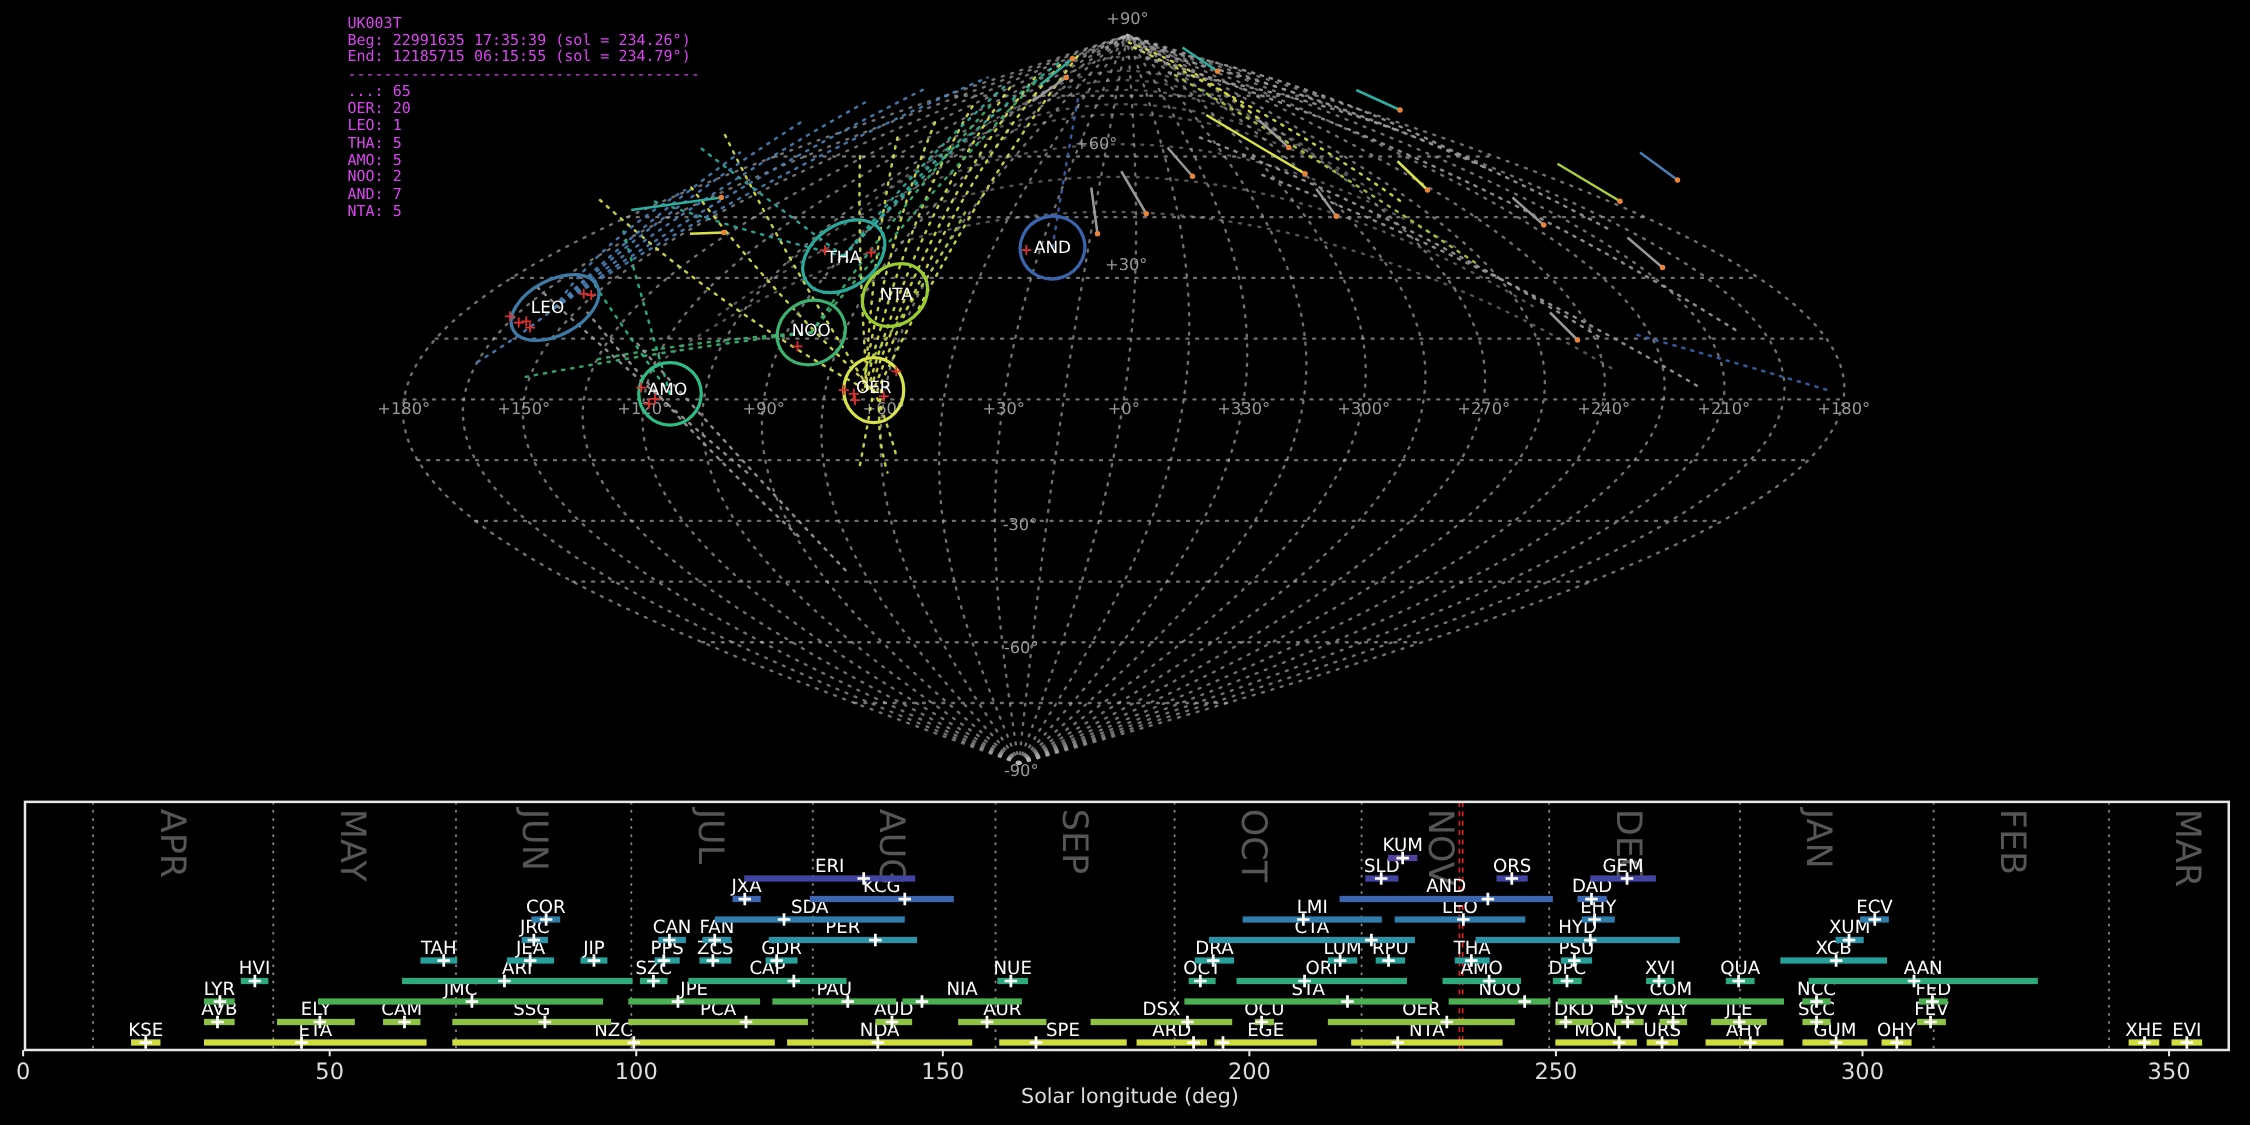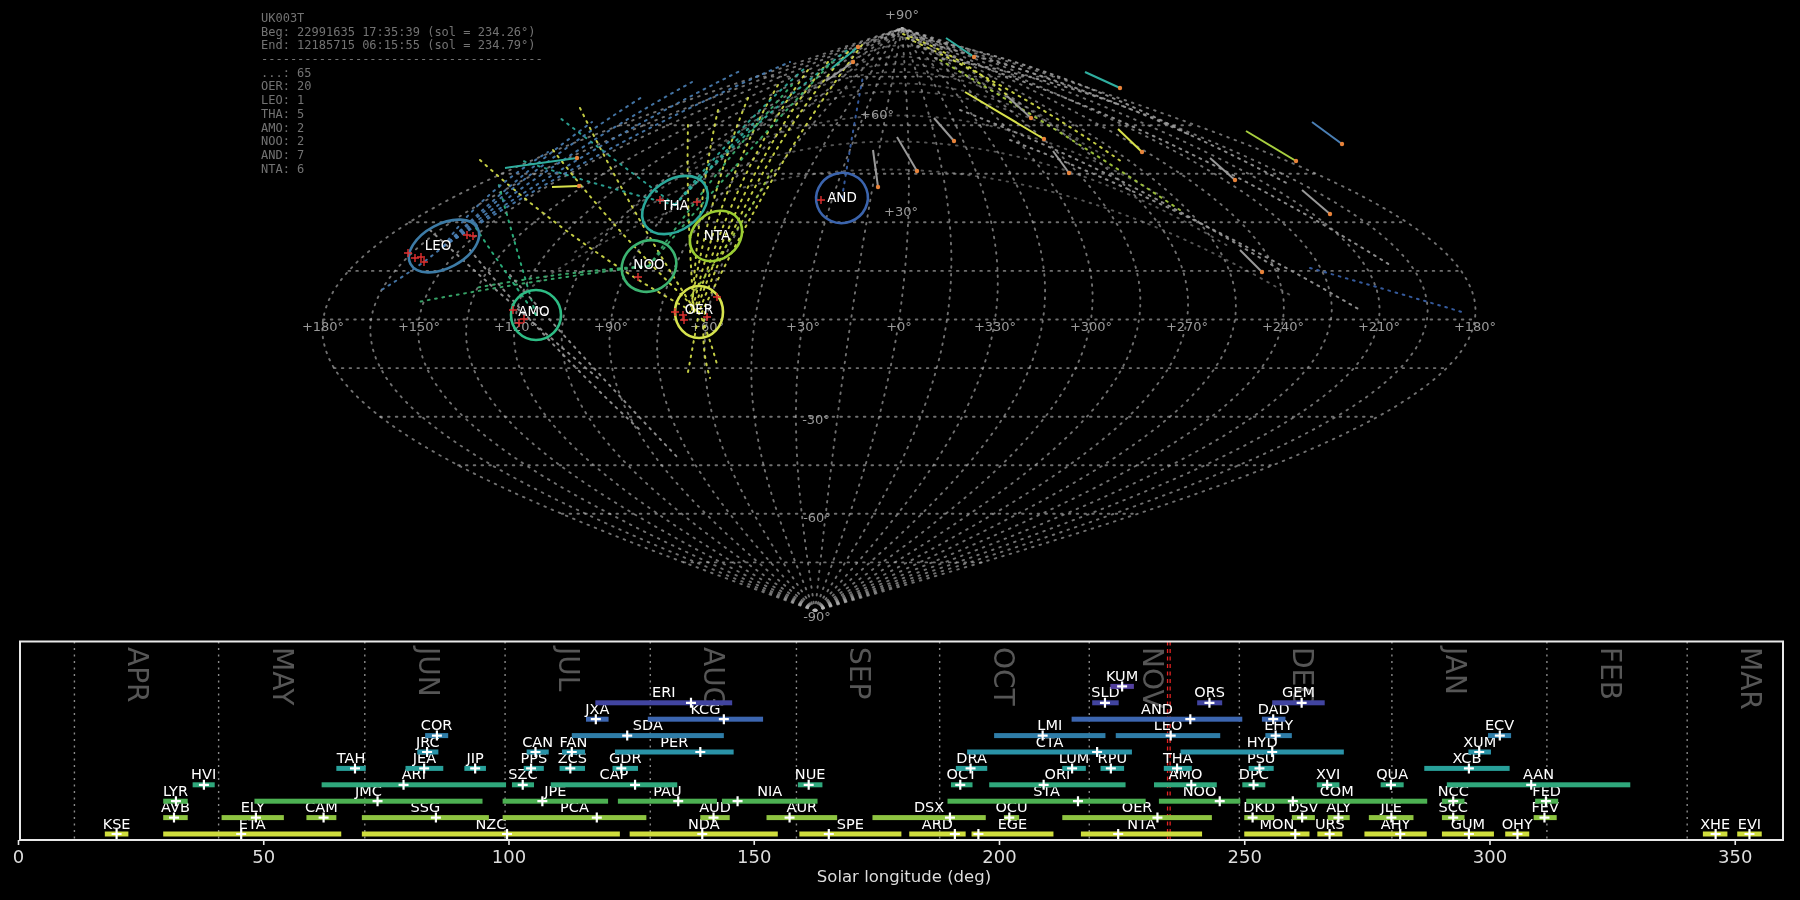--- a/index.html
+++ b/index.html
@@ -1,36 +1,36 @@
 <!DOCTYPE html>
 <html><head>
 <meta charset="utf-8">
 <style>
   html,body{margin:0;padding:0;background:#000;width:1800px;height:900px;overflow:hidden}
-  #info{position:absolute;left:261px;top:11px;color:#737373;font:12px "DejaVu Sans Mono",monospace}
+  #info{position:absolute;left:278px;top:11px;color:#d946ef;font:12px "DejaVu Sans Mono",monospace}
   #info div{height:13.7px}
   svg text{font-family:"DejaVu Sans",sans-serif}
 </style>
 </head>
 <body>
 
 <div id="info">
   <div>UK003T</div>
   <div>Beg: 22991635 17:35:39 (sol = 234.26°)</div>
   <div>End: 12185715 06:15:55 (sol = 234.79°)</div>
   <div>---------------------------------------</div>
   <div id="counts">
       <div>...: 65</div>
       <div>OER: 20</div>
       <div>LEO: 1</div>
       <div>THA: 5</div>
-      <div>AMO: 2</div>
+      <div>AMO: 5</div>
       <div>NOO: 2</div>
       <div>AND: 7</div>
-      <div>NTA: 6</div>
+      <div>NTA: 5</div>
     </div>
 </div>
 
 <svg id="plot" width="1800" height="900" style="position:absolute;left:0;top:0" xmlns="http://www.w3.org/2000/svg">
     <g>
       <path d="M815.0 611.0 L848.7 601.3 L882.3 591.6 L915.8 581.9 L949.0 572.1 L981.8 562.4 L1014.2 552.7 L1046.1 543.0 L1077.4 533.3 L1107.9 523.6 L1137.8 513.8 L1166.7 504.1 L1194.8 494.4 L1221.8 484.7 L1247.8 475.0 L1272.7 465.3 L1296.3 455.5 L1318.8 445.8 L1339.9 436.1 L1359.6 426.4 L1377.9 416.7 L1394.8 407.0 L1410.1 397.2 L1423.9 387.5 L1436.1 377.8 L1446.7 368.1 L1455.7 358.4 L1463.1 348.7 L1468.7 338.9 L1472.7 329.2 L1475.0 319.5 L1475.6 309.8 L1474.5 300.1 L1471.8 290.3 L1467.3 280.6 L1461.2 270.9 L1453.5 261.2 L1444.2 251.5 L1433.3 241.8 L1420.9 232.0 L1406.9 222.3 L1391.5 212.6 L1374.7 202.9 L1356.5 193.2 L1336.9 183.5 L1316.2 173.7 L1294.2 164.0 L1271.1 154.3 L1247.0 144.6 L1221.8 134.9 L1195.8 125.2 L1168.8 115.4 L1141.2 105.7 L1112.8 96.0 L1083.8 86.3 L1054.3 76.6 L1024.4 66.9 L994.1 57.1 L963.5 47.4 L932.8 37.7 L902.0 28.0 " fill="none" stroke="#b5b5b5" stroke-width="1.9" stroke-dasharray="1.6 6.2" stroke-opacity="0.62" stroke-linecap="round"></path>
       <path d="M815.0 611.0 L846.2 601.3 L877.3 591.6 L908.3 581.9 L939.0 572.1 L969.4 562.4 L999.4 552.7 L1028.9 543.0 L1057.8 533.3 L1086.1 523.6 L1113.8 513.8 L1140.6 504.1 L1166.6 494.4 L1191.6 484.7 L1215.7 475.0 L1238.7 465.3 L1260.7 455.5 L1281.5 445.8 L1301.0 436.1 L1319.3 426.4 L1336.3 416.7 L1352.0 407.0 L1366.3 397.2 L1379.1 387.5 L1390.5 377.8 L1400.4 368.1 L1408.8 358.4 L1415.7 348.7 L1421.0 338.9 L1424.8 329.2 L1427.0 319.5 L1427.7 309.8 L1426.8 300.1 L1424.4 290.3 L1420.4 280.6 L1414.9 270.9 L1407.9 261.2 L1399.4 251.5 L1389.5 241.8 L1378.1 232.0 L1365.3 222.3 L1351.2 212.6 L1335.8 202.9 L1319.2 193.2 L1301.3 183.5 L1282.2 173.7 L1262.1 164.0 L1240.9 154.3 L1218.8 144.6 L1195.7 134.9 L1171.8 125.2 L1147.0 115.4 L1121.6 105.7 L1095.6 96.0 L1069.0 86.3 L1041.9 76.6 L1014.4 66.9 L986.6 57.1 L958.5 47.4 L930.3 37.7 L902.0 28.0 " fill="none" stroke="#b5b5b5" stroke-width="1.9" stroke-dasharray="1.6 6.2" stroke-opacity="0.62" stroke-linecap="round"></path>
       <path d="M815.0 611.0 L843.7 601.3 L872.3 591.6 L900.8 581.9 L929.0 572.1 L957.0 562.4 L984.5 552.7 L1011.7 543.0 L1038.3 533.3 L1064.4 523.6 L1089.8 513.8 L1114.4 504.1 L1138.3 494.4 L1161.4 484.7 L1183.6 475.0 L1204.8 465.3 L1225.0 455.5 L1244.2 445.8 L1262.2 436.1 L1279.1 426.4 L1294.8 416.7 L1309.2 407.0 L1322.4 397.2 L1334.3 387.5 L1344.8 377.8 L1354.0 368.1 L1361.8 358.4 L1368.2 348.7 L1373.2 338.9 L1376.8 329.2 L1379.0 319.5 L1379.7 309.8 L1379.0 300.1 L1376.9 290.3 L1373.4 280.6 L1368.5 270.9 L1362.2 261.2 L1354.6 251.5 L1345.6 241.8 L1335.3 232.0 L1323.8 222.3 L1311.0 212.6 L1297.0 202.9 L1281.9 193.2 L1265.6 183.5 L1248.3 173.7 L1230.0 164.0 L1210.7 154.3 L1190.5 144.6 L1169.5 134.9 L1147.8 125.2 L1125.3 115.4 L1102.1 105.7 L1078.4 96.0 L1054.1 86.3 L1029.5 76.6 L1004.4 66.9 L979.1 57.1 L953.5 47.4 L927.8 37.7 L902.0 28.0 " fill="none" stroke="#b5b5b5" stroke-width="1.9" stroke-dasharray="1.6 6.2" stroke-opacity="0.62" stroke-linecap="round"></path>
       <path d="M815.0 611.0 L841.2 601.3 L867.3 591.6 L893.3 581.9 L919.0 572.1 L944.5 562.4 L969.7 552.7 L994.5 543.0 L1018.8 533.3 L1042.6 523.6 L1065.8 513.8 L1088.3 504.1 L1110.1 494.4 L1131.2 484.7 L1151.5 475.0 L1170.9 465.3 L1189.3 455.5 L1206.9 445.8 L1223.4 436.1 L1238.8 426.4 L1253.2 416.7 L1266.5 407.0 L1278.6 397.2 L1289.5 387.5 L1299.2 377.8 L1307.6 368.1 L1314.9 358.4 L1320.8 348.7 L1325.5 338.9 L1328.9 329.2 L1331.0 319.5 L1331.8 309.8 L1331.3 300.1 L1329.5 290.3 L1326.5 280.6 L1322.1 270.9 L1316.6 261.2 L1309.8 251.5 L1301.8 241.8 L1292.6 232.0 L1282.2 222.3 L1270.7 212.6 L1258.2 202.9 L1244.6 193.2 L1229.9 183.5 L1214.4 173.7 L1197.9 164.0 L1180.5 154.3 L1162.3 144.6 L1143.4 134.9 L1123.8 125.2 L1103.5 115.4 L1082.6 105.7 L1061.2 96.0 L1039.3 86.3 L1017.0 76.6 L994.4 66.9 L971.6 57.1 L948.5 47.4 L925.3 37.7 L902.0 28.0 " fill="none" stroke="#b5b5b5" stroke-width="1.9" stroke-dasharray="1.6 6.2" stroke-opacity="0.62" stroke-linecap="round"></path>
       <path d="M815.0 611.0 L838.7 601.3 L862.3 591.6 L885.8 581.9 L909.1 572.1 L932.1 562.4 L954.9 552.7 L977.3 543.0 L999.3 533.3 L1020.8 523.6 L1041.8 513.8 L1062.1 504.1 L1081.9 494.4 L1101.0 484.7 L1119.3 475.0 L1136.9 465.3 L1153.7 455.5 L1169.5 445.8 L1184.5 436.1 L1198.6 426.4 L1211.6 416.7 L1223.7 407.0 L1234.7 397.2 L1244.7 387.5 L1253.5 377.8 L1261.3 368.1 L1267.9 358.4 L1273.4 348.7 L1277.8 338.9 L1281.0 329.2 L1283.0 319.5 L1283.9 309.8 L1283.6 300.1 L1282.1 290.3 L1279.5 280.6 L1275.8 270.9 L1270.9 261.2 L1265.0 251.5 L1257.9 241.8 L1249.8 232.0 L1240.6 222.3 L1230.5 212.6 L1219.3 202.9 L1207.2 193.2 L1194.3 183.5 L1180.4 173.7 L1165.7 164.0 L1150.3 154.3 L1134.1 144.6 L1117.2 134.9 L1099.8 125.2 L1081.7 115.4 L1063.1 105.7 L1044.0 96.0 L1024.5 86.3 L1004.6 76.6 L984.5 66.9 L964.1 57.1 L943.5 47.4 L922.8 37.7 L902.0 28.0 " fill="none" stroke="#b5b5b5" stroke-width="1.9" stroke-dasharray="1.6 6.2" stroke-opacity="0.62" stroke-linecap="round"></path>

